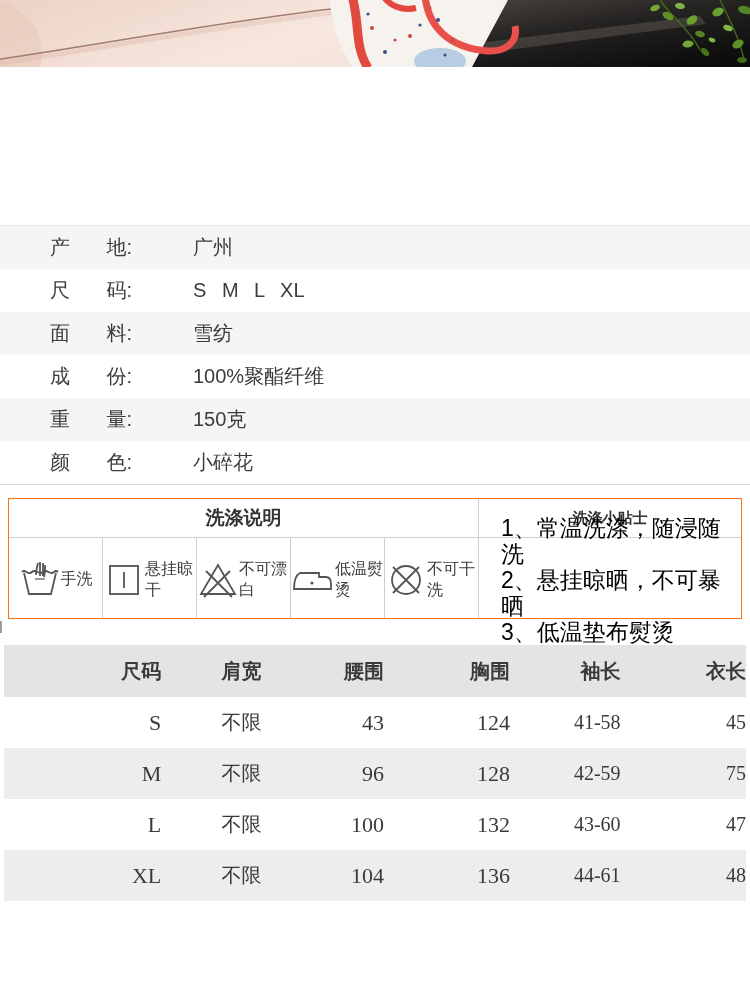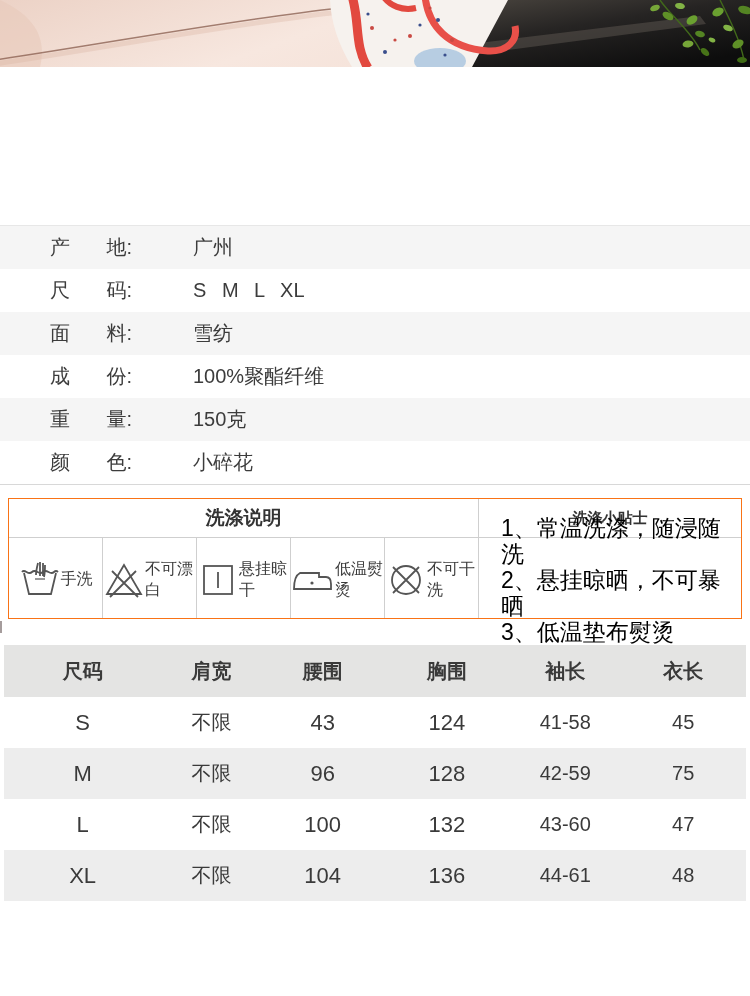--- a/index.html
+++ b/index.html
@@ -26,21 +26,21 @@
                   font-size:15px;font-weight:bold;color:#333;}
   .care-body{display:flex;height:80px;}
   .care-col{width:93px;border-right:1px solid #cfcfcf;display:flex;align-items:center;justify-content:center;}
   .care-col .cicon{height:42px;display:flex;align-items:flex-end;justify-content:center;}
   .care-col .clabel{font-size:16px;color:#3c3c3c;margin-top:3px;}
   .care-tips{flex:1;padding:4px 0 0 22px;display:flex;flex-direction:column;justify-content:center;}
   .tip{font-size:23px;line-height:26px;color:#000000;}
 
   
   .sizes{position:absolute;left:4px;top:645px;width:742px;}
-  .st-row{display:grid;grid-template-columns:21.2% 13.5% 16.5% 17% 14.9% 16.9%;align-items:center;text-align:center;}
+  .st-row{display:grid;grid-template-columns:21.2% 13.5% 16.5% 17% 14.9% 16.9%;align-items:center;text-align:right;font-family:Liberation Serif, serif;}
   .st-head{height:52px;background:#e4e4e3;font-size:20px;font-weight:bold;color:#3a3a3a;}
   .st-data{height:51px;font-size:20px;color:#3a3a3a;}
   .st-data:nth-child(odd){background:#ededed;}
   .st-data:nth-child(even){background:#ffffff;}
   .st-data div:nth-child(1){font-size:22px;}
   .st-data div:nth-child(3),.st-data div:nth-child(4){font-size:22px;}
 
   .edge-mark{position:absolute;left:0;top:621px;width:2px;height:12px;background:#a59c9c;}
 
   svg.careicon{display:block;}
@@ -163,34 +163,34 @@
           <path d="M5,14 L10,35 L32,35 L37,14"></path>
           <path d="M19,4 C18,8 17,12 17,16 M21,3 C21,8 21,13 21,17 M24,4 C24,8 24,13 24,17 M26,6 C26,10 26,14 25,18"></path>
           <path d="M16,20 L26,20" stroke-width="1.2"></path>
         </svg>
       </span>
       <span class="clabel">手洗</span>
     </div>
     <div class="care-col">
       <span class="cicon">
         <svg class="careicon" width="42" height="40" viewBox="0 0 42 40" fill="none" stroke="#555" stroke-width="1.8">
+          <rect x="7" y="7" width="28" height="28"></rect>
+          <path d="M21,13 L21,29"></path>
+        </svg>
+      </span>
+      <span class="clabel">悬挂晾干</span>
+    </div>
+    <div class="care-col">
+      <span class="cicon">
+        <svg class="careicon" width="42" height="40" viewBox="0 0 42 40" fill="none" stroke="#555" stroke-width="1.8">
           <path d="M21,6 L4,35 L38,35 Z"></path>
           <path d="M9,12 L35,38 M33,12 L7,38"></path>
         </svg>
       </span>
       <span class="clabel">不可漂白</span>
-    </div>
-    <div class="care-col">
-      <span class="cicon">
-        <svg class="careicon" width="42" height="40" viewBox="0 0 42 40" fill="none" stroke="#555" stroke-width="1.8">
-          <rect x="7" y="7" width="28" height="28"></rect>
-          <path d="M21,13 L21,29"></path>
-        </svg>
-      </span>
-      <span class="clabel">悬挂晾干</span>
     </div>
     <div class="care-col">
       <span class="cicon">
         <svg class="careicon" width="44" height="40" viewBox="0 0 44 40" fill="none" stroke="#555" stroke-width="1.8">
           <path d="M9,14 L28,14 L28,18 L35,18 C39,18 40,22 40,25 L40,30 L3,30 C3,21 5,16 9,14 Z"></path>
           <circle cx="21" cy="24" r="1.6" fill="#555" stroke="none"></circle>
         </svg>
       </span>
       <span class="clabel">低温熨烫</span>
     </div>

